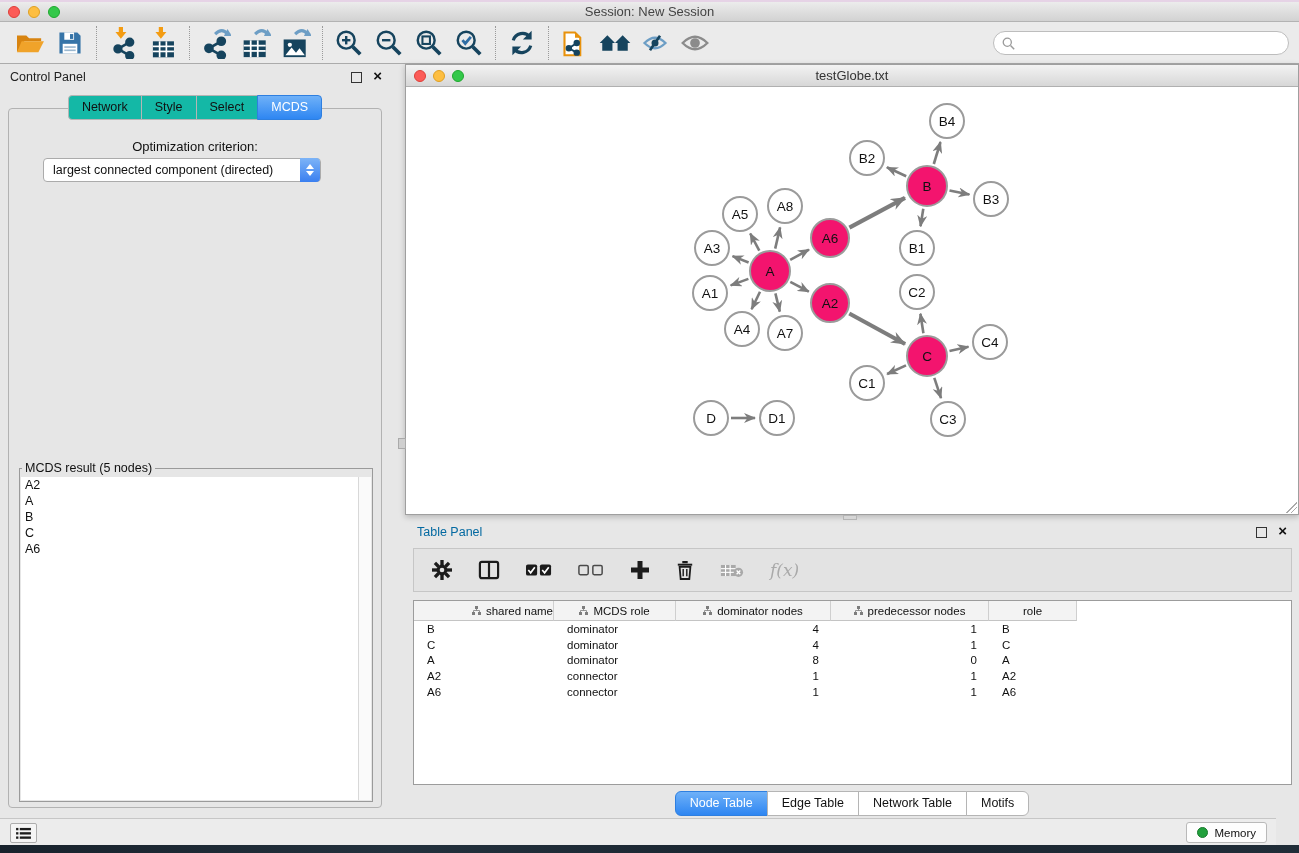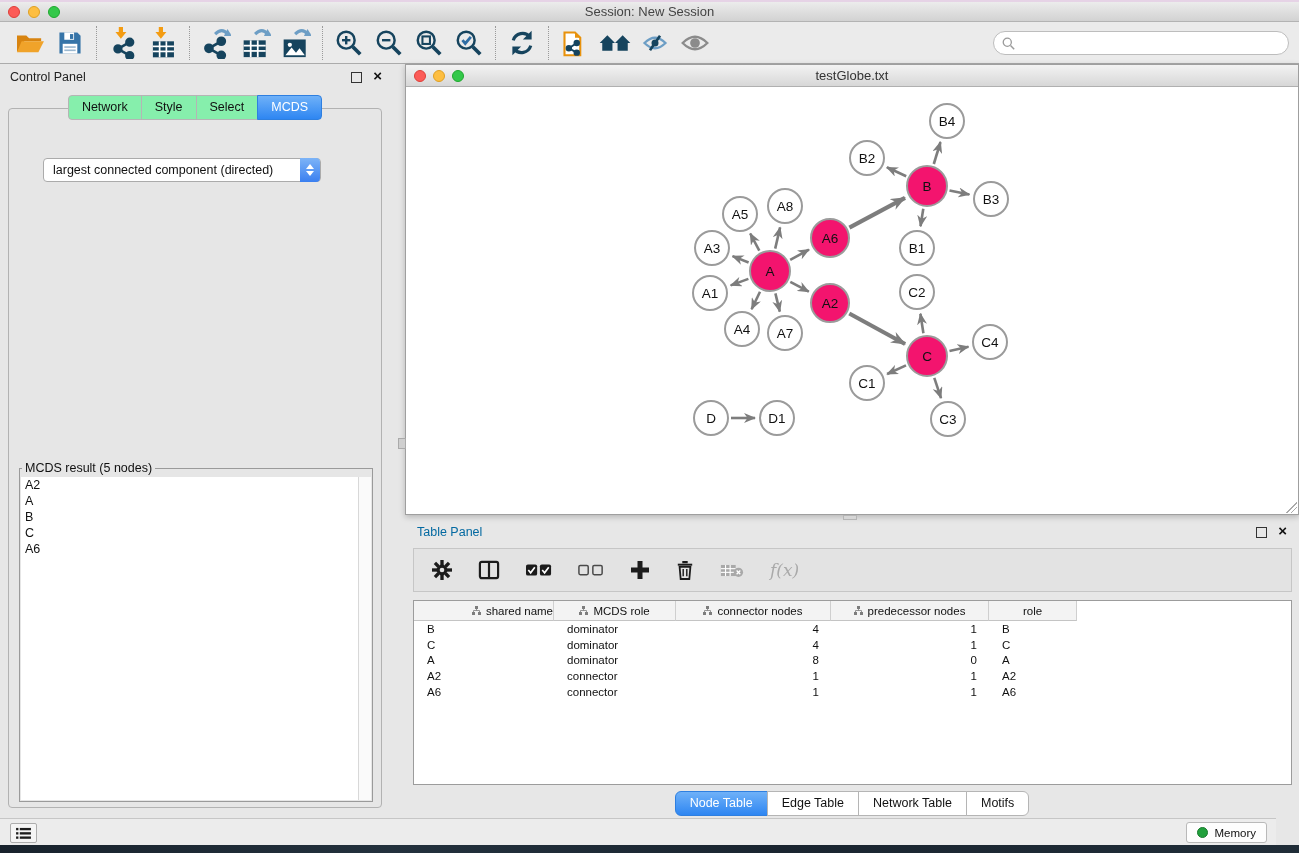--- a/index.html
+++ b/index.html
@@ -34,21 +34,21 @@
 
   
   .control-panel { position:absolute; left:0; top:0; width:390px; height:754px; }
   .cp-header { position:absolute; left:0; top:0; width:100%; height:26px; }
   .cp-title { position:absolute; left:10px; top:6px; font-size:12.5px; color:#222; }
   .float-icon { position:absolute; width:11px; height:11px; border:1.5px solid #333; top:8px; }
   .close-icon { position:absolute; top:4px; font-size:15px; font-weight:bold; color:#111; line-height:1; }
   .cp-header .float-icon { right:28px; }
   .cp-header .close-icon { right:8px; }
   .cp-tabs { position:absolute; left:0; top:31px; width:100%; text-align:center; z-index:3; }
-  .cp-tab { display:inline-block; padding:4px 13px 5px; background:#86efac; border:1px solid #b5b5b5;
+  .cp-tab { display:inline-block; padding:4px 13px 5px; background:#14b8a6; border:1px solid #b5b5b5;
     font-size:12.5px; color:#111; margin-left:-1px; position:relative; }
   .cp-tab:first-child { border-radius:4px 0 0 4px; margin-left:0; }
   .cp-tab:last-child { border-radius:0 4px 4px 0; }
   .cp-tab.selected { background:linear-gradient(#6fb1f8,#2e86f2); color:#fff; border-color:#2e7fe0; z-index:2; }
   .cp-content { position:absolute; left:8px; top:44px; width:374px; height:700px;
     background:#e6e6e6; border:1px solid #b2b2b2; border-radius:4px; }
   .opt-label { position:absolute; left:0; width:100%; top:30px; text-align:center; font-size:13px; color:#111; }
   .dropdown { position:absolute; left:34px; top:49px; width:278px; height:24px; background:#fff;
     border:1px solid #ababab; border-radius:4px; font-size:12.5px; color:#111;
     display:flex; align-items:center; padding-left:9px; }
@@ -308,20 +308,21 @@
 <div class="workspace">
 
   <div class="control-panel">
     <div class="cp-header">
       <span class="cp-title">Control Panel</span>
       <span class="float-icon"></span>
       <span class="close-icon">×</span>
     </div>
     <div class="cp-tabs" id="cp-tabs"><span class="cp-tab">Network</span><span class="cp-tab">Style</span><span class="cp-tab">Select</span><span class="cp-tab selected">MCDS</span></div>
     <div class="cp-content">
+      <div class="opt-label">Optimization criterion:</div>
       <div class="dropdown">
         <span>largest connected component (directed)</span>
         <span class="dd-stepper">
             <i class="up"></i>
             <i class="down"></i>
           </span>
       </div>
       <fieldset class="result-box">
         <legend>MCDS result (5 nodes)</legend>
         <div class="result-list" id="result-list">
@@ -566,21 +567,21 @@
           </div>
           <div class="th-cell" style="width: 155px;">
             <svg width="9" height="9" viewBox="0 0 9 9">
               <g fill="#7d7d7d">
                 <rect x="3" y="0" width="3" height="3"></rect>
                 <rect x="0" y="6" width="3" height="3"></rect>
                 <rect x="6" y="6" width="3" height="3"></rect>
               </g>
               <path d="M4.5 3 v1.5 M1.5 6 v-1.5 h6 v1.5" stroke="#7d7d7d" stroke-width="0.8" fill="none"></path>
             </svg>
-            <span>connector nodes</span>
+            <span>dominator nodes</span>
           </div>
           <div class="th-cell" style="width: 158px;">
             <svg width="9" height="9" viewBox="0 0 9 9">
               <g fill="#7d7d7d">
                 <rect x="3" y="0" width="3" height="3"></rect>
                 <rect x="0" y="6" width="3" height="3"></rect>
                 <rect x="6" y="6" width="3" height="3"></rect>
               </g>
               <path d="M4.5 3 v1.5 M1.5 6 v-1.5 h6 v1.5" stroke="#7d7d7d" stroke-width="0.8" fill="none"></path>
             </svg>

